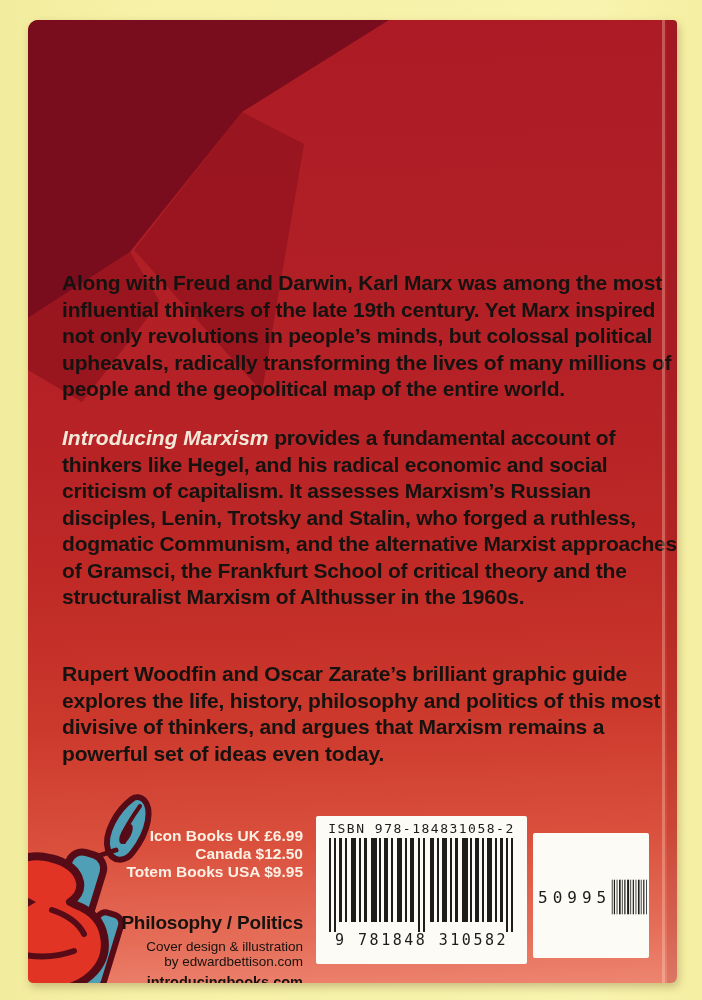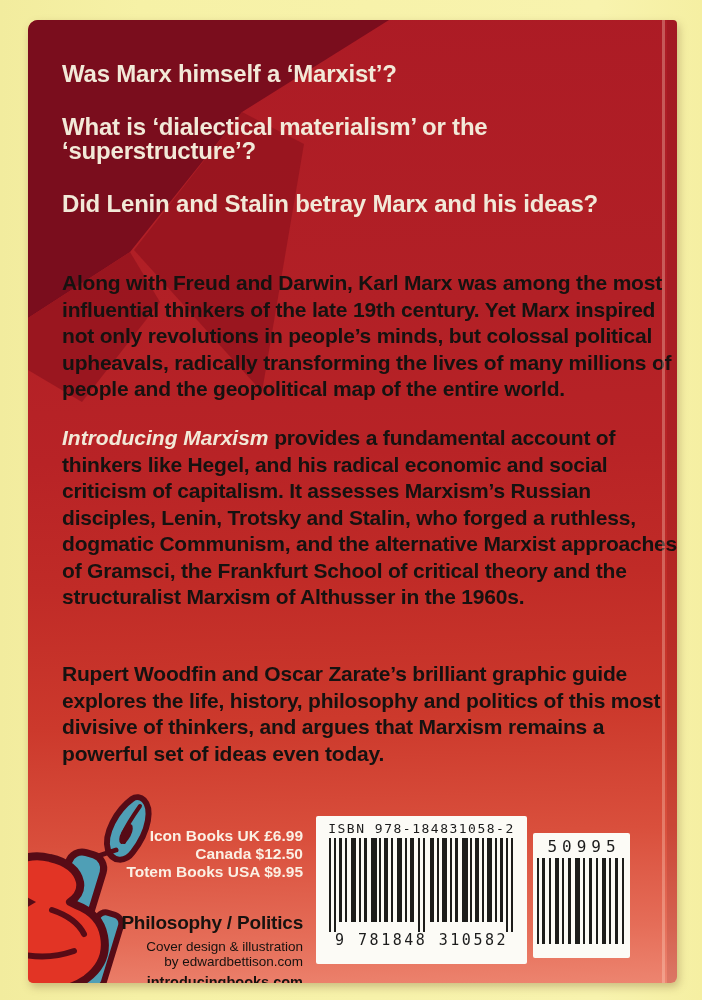--- a/index.html
+++ b/index.html
@@ -65,23 +65,23 @@
   .isbn-label {
     margin-top:5px; font-family:"DejaVu Sans Mono", monospace;
     font-size:13px; letter-spacing:1.5px; color:#1c1c1c; white-space:nowrap;
   }
   .isbn-box svg { margin-top:2px; }
   .ean-digits {
     margin-top:-1px; font-family:"DejaVu Sans Mono", monospace;
     font-size:15px; letter-spacing:2.5px; color:#1c1c1c; white-space:nowrap;
   }
   .code-box {
-    position:absolute; left:505px; top:813px; width:97px; height:125px;
+    position:absolute; left:505px; top:813px; width:116px; height:125px;
     background:#fcfbf6; border-radius:2px;
-    display:flex; flex-direction:column; align-items:center;
+    display:flex; flex-direction:row; align-items:center;
   }
   .code-label {
     margin-top:4px; font-family:"DejaVu Sans Mono", monospace;
     font-size:16px; letter-spacing:5px; color:#1c1c1c; white-space:nowrap;
     padding-left:5px;
   }
   .code-box svg { margin-top:2px; }
 
   .fist-illustration { position:absolute; left:-8px; top:772px; }
 </style>
@@ -90,32 +90,20 @@
 
 <div id="stage">
   <div class="cover">
 
     <svg class="shapes" width="649" height="963" viewBox="0 0 649 963">
       <polygon points="0,0 361,0 214,92 102,232 0,298" fill="#7a0d1d"></polygon>
       <polygon points="214,92 276,124 234,372 106,230" fill="#96141f" fill-opacity="0.88"></polygon>
       <polygon points="0,298 102,232 132,282 54,382 0,350" fill="#96141f" fill-opacity="0.88"></polygon>
     </svg>
 
-    <div class="questions">
-      <div class="q">
-        <div class="line">Was Marx himself a ‘Marxist’?</div>
-      </div>
-      <div class="q">
-        <div class="line">What is ‘dialectical materialism’ or the</div>
-        <div class="line">‘superstructure’?</div>
-      </div>
-      <div class="q">
-        <div class="line">Did Lenin and Stalin betray Marx and his ideas?</div>
-      </div>
-    </div>
 
     <div class="para" id="para1">
       <div class="line">Along with Freud and Darwin, Karl Marx was among the most</div>
       <div class="line">influential thinkers of the late 19th century. Yet Marx inspired</div>
       <div class="line">not only revolutions in people’s minds, but colossal political</div>
       <div class="line">upheavals, radically transforming the lives of many millions of</div>
       <div class="line">people and the geopolitical map of the entire world.</div>
     </div>
 
     <div class="para" id="para2">

